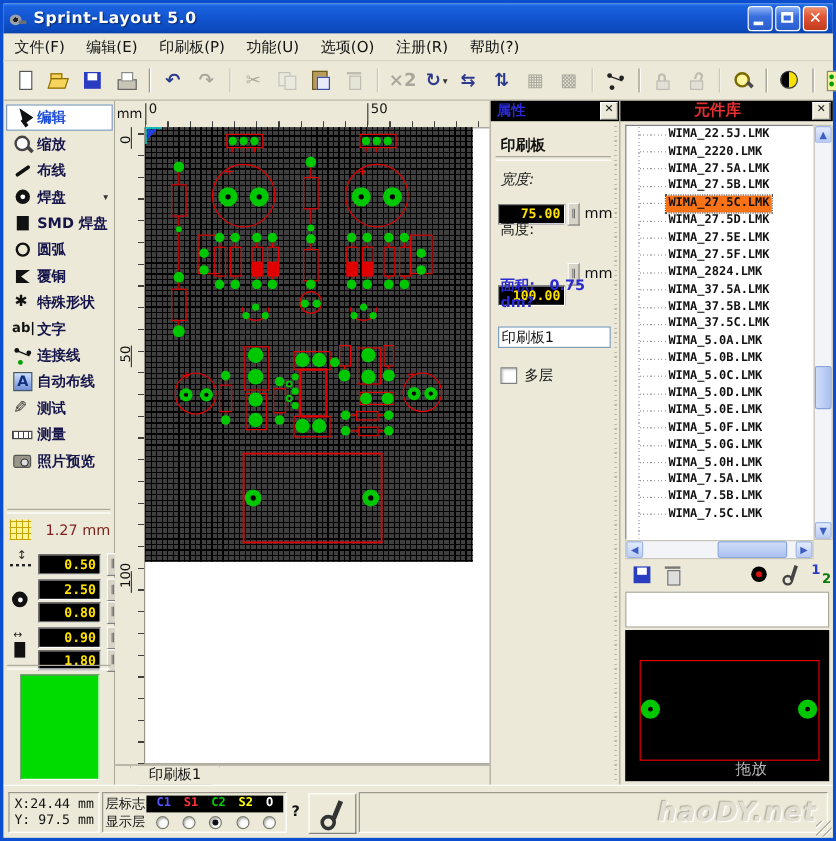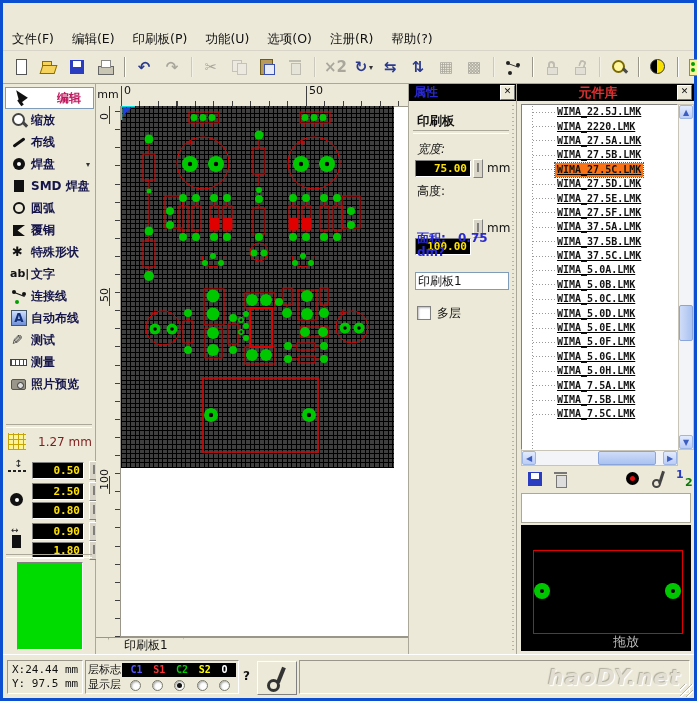--- a/index.html
+++ b/index.html
@@ -68,21 +68,21 @@
   .ic-layers::after{left:4px;top:5px;width:4px;height:4px;border-radius:50%;background:#00A000;box-shadow:0 6px 0 #00A000,8px 3px 0 #222;}
   .ic-connect::before{left:3px;top:4px;width:4px;height:4px;border-radius:50%;background:#222;box-shadow:10px 2px 0 #222,2px 10px 0 #222;}
   .ic-connect::after{left:5px;top:8px;width:11px;height:1px;background:#222;transform:rotate(20deg);}
 
   
   .leftpanel{position:absolute;left:0;top:81px;width:93px;height:570px;background:#ECE9D8;border-right:1px solid #aca899;box-sizing:border-box;}
   .tools{position:absolute;left:2px;top:3px;width:89px;}
   .tool{height:22px;display:flex;align-items:center;gap:3px;padding-left:4px;border:1px solid transparent;box-sizing:border-box;}
   .tool.selected{background:#fff;border-color:#7f9db9;}
   .tool-label{font-size:12px;font-weight:bold;color:#15154a;white-space:nowrap;}
-  .tool.selected .tool-label{color:#be185d;margin-left:26px;}
+  .tool.selected .tool-label{color:#1d4ed8;}
   .tool .dd{margin-left:auto;margin-right:3px;}
 
   .tic{width:18px;height:18px;position:relative;display:inline-block;flex:0 0 18px;}
   .tic::before,.tic::after{content:"";position:absolute;}
   .tic-cursor::before{left:5px;top:0;border-left:5px solid transparent;border-right:5px solid transparent;border-bottom:13px solid #111;transform:rotate(-36deg);}
   .tic-cursor::after{left:9px;top:10px;width:3px;height:7px;background:#111;transform:rotate(-36deg);}
   .tic-magnifier::before{left:2px;top:2px;width:9px;height:9px;border:2px solid #444;border-radius:50%;background:#fff;}
   .tic-magnifier::after{left:12px;top:12px;width:6px;height:3px;background:#444;transform:rotate(45deg);}
   .tic-line::before{left:2px;top:8px;width:14px;height:3px;background:#111;border-radius:2px;transform:rotate(-35deg);}
   .tic-pad::before{left:3px;top:3px;width:12px;height:12px;border-radius:50%;background:#111;}
@@ -165,21 +165,21 @@
   .cbox{width:12px;height:12px;background:#fff;border:1px solid #808080;box-shadow:inset 1px 1px 2px #bbb;}
 
   
   .library{position:absolute;left:513px;top:81px;width:178px;height:570px;background:#ECE9D8;border-left:1px solid #aca899;box-sizing:border-box;}
   .ltitle{position:absolute;left:0;top:0;width:177px;height:17px;background:#000;display:flex;align-items:center;padding:0 2px;box-sizing:border-box;}
   .ltitle .t{flex:1;text-align:center;color:#e03030;font:700 13px/17px "DejaVu Sans",sans-serif;}
   .liblist{position:absolute;left:4px;top:20px;width:157px;height:346px;background:#fff;border:1px solid;border-color:#808080 #fff #fff #808080;
     box-sizing:border-box;overflow:hidden;}
   .liblist::before{content:"";position:absolute;left:10px;top:0;bottom:0;width:1px;
     background:repeating-linear-gradient(0deg,#999 0 1px,rgba(0,0,0,0) 1px 3px);}
-  .lib-item{height:14.4px;display:flex;align-items:center;white-space:nowrap;text-decoration:underline;}
+  .lib-item{height:14.4px;display:flex;align-items:center;white-space:nowrap;}
   .lib-item .stub{width:22px;flex:0 0 22px;margin-left:11px;height:1px;
     background:repeating-linear-gradient(90deg,#999 0 1px,rgba(0,0,0,0) 1px 3px);}
   .lib-label{font:700 10px/14px "DejaVu Sans Mono",monospace;color:#111;padding:0 2px;}
   .lib-item.selected .lib-label{background:#f97316;outline:1px dotted #555;}
   .vscroll{position:absolute;left:161px;top:20px;width:16px;height:346px;background:#f2f4f8;border:1px solid #c8c4b8;box-sizing:border-box;}
   .hscroll{position:absolute;left:4px;top:366px;width:157px;height:16px;background:#f2f4f8;border:1px solid #c8c4b8;box-sizing:border-box;display:flex;}
   .sbtn{width:14px;height:14px;background:linear-gradient(180deg,#e3ebfd,#bbcdf5);border:1px solid #9eb6e4;border-radius:2px;
     font:8px/14px "DejaVu Sans",sans-serif;color:#3c5ec0;text-align:center;box-sizing:border-box;flex:0 0 14px;}
   .vscroll .sbtn{position:absolute;left:0;}
   .thumb{background:linear-gradient(90deg,#cfdcf8,#aac2f0);border:1px solid #8aa4dc;border-radius:2px;box-sizing:border-box;position:absolute;}
@@ -227,20 +227,29 @@
     text-shadow:-1px -1px 1px #b0ad9e,1px 1px 1px #fff;letter-spacing:1px;font-style:italic;}
   .grip{position:absolute;right:1px;bottom:1px;width:13px;height:13px;
     background:repeating-linear-gradient(135deg,rgba(0,0,0,0) 0 3px,#b8b4a4 3px 4px,#fff 4px 5px);}
 </style>
 </head>
 <body>
 
 <div id="app">
  <div class="inner">
 
+  <div class="titlebar">
+    <span class="app-icon"></span>
+    <span class="title-text">Sprint-Layout 5.0</span>
+    <span class="win-btns">
+      <span class="wbtn min"></span>
+      <span class="wbtn max"></span>
+      <span class="wbtn close"></span>
+    </span>
+  </div>
 
   <div class="menubar">
 
   <span class="menu-item">文件(F)</span>
         <span class="menu-item">编辑(E)</span>
         <span class="menu-item">印刷板(P)</span>
         <span class="menu-item">功能(U)</span>
         <span class="menu-item">选项(O)</span>
         <span class="menu-item">注册(R)</span>
         <span class="menu-item">帮助(?)</span>
@@ -669,21 +678,21 @@
 
   <div class="props">
     <div class="ptitle">
       <span class="t">属性</span>
       <span class="xbtn">✕</span>
     </div>
     <div class="dots"></div>
     <div class="psection">印刷板</div>
     <div class="phr"></div>
     <div class="plabel" style="top:58px;font-style:italic;">宽度:</div>
-    <div class="pfield" style="top:75px;">
+    <div class="pfield" style="top:85px;">
       <span class="vfield" style="width:48px;">75.00</span>
       <span class="spin">‖</span>
       <span class="punit">mm</span>
     </div>
     <div class="plabel" style="top:100px;">高度:</div>
     <div class="pfield" style="top:117px;">
       <span class="vfield" style="width:48px;margin-top:37px;">100.00</span>
       <span class="spin">‖</span>
       <span class="punit">mm</span>
     </div>
@@ -739,20 +748,24 @@
         <div class="lib-item">
           <span class="stub"></span>
           <span class="lib-label">WIMA_27.5E.LMK</span>
         </div>
 
         <div class="lib-item">
           <span class="stub"></span>
           <span class="lib-label">WIMA_27.5F.LMK</span>
         </div>
 
+        <div class="lib-item">
+          <span class="stub"></span>
+          <span class="lib-label">WIMA_2824.LMK</span>
+        </div>
 
         <div class="lib-item">
           <span class="stub"></span>
           <span class="lib-label">WIMA_37.5A.LMK</span>
         </div>
 
         <div class="lib-item">
           <span class="stub"></span>
           <span class="lib-label">WIMA_37.5B.LMK</span>
         </div>

